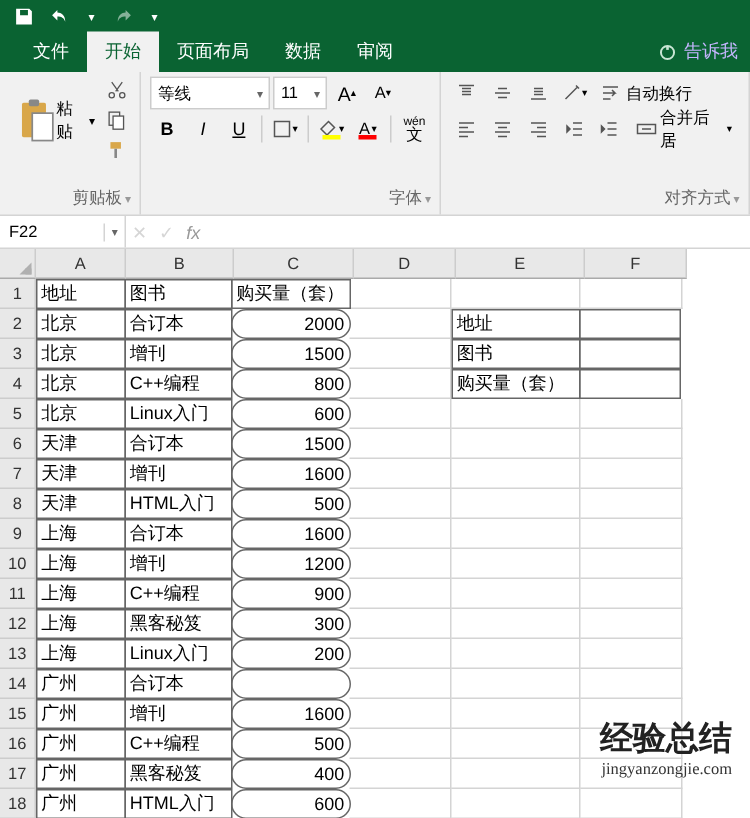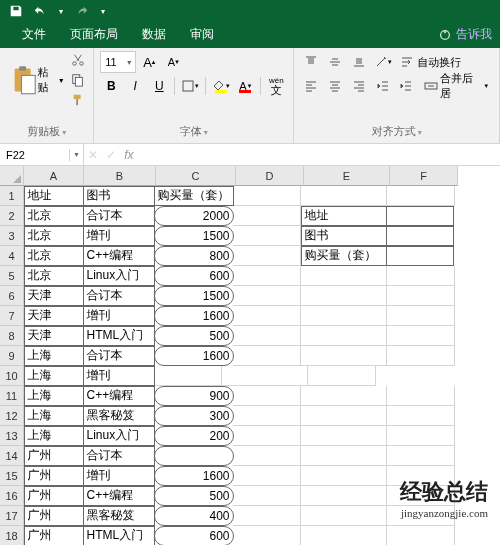--- a/index.html
+++ b/index.html
@@ -10,21 +10,21 @@
 .titlebar svg { width: 14px; height: 14px; fill: #fff; }
 
 .tabbar { background: #0a6332; height: 26px; display: flex; align-items: flex-end; padding-left: 10px; }
 .tab { color: #fff; font-size: 12px; padding: 5px 12px 5px; cursor: pointer; }
 .tab.active { background: #f1f1f1; color: #0a6332; }
 .tellme { margin-left: auto; display: flex; align-items: center; color: #c4b5fd; padding: 5px 8px; font-size: 12px; }
 .tellme svg { width: 14px; height: 14px; fill: #c9e6d4; margin-right: 4px; }
 
 .ribbon { background: #f1f1f1; border-bottom: 1px solid #d4d4d4; display: flex; height: 96px; }
 .group { border-right: 1px solid #d4d4d4; padding: 3px 6px 2px; display: flex; flex-direction: column; }
-.group-label { text-align: center; font-size: 11px; color: #666; margin-top: auto; padding-bottom: 2px; }
+.group-label { text-align: right; font-size: 11px; color: #666; margin-top: auto; padding-bottom: 2px; }
 .group-label::after { content: "▾"; font-size: 8px; margin-left: 2px; color: #999; }
 
 .paste-big { display: flex; align-items: center; cursor: pointer; padding: 2px 4px; }
 .paste-big svg { width: 28px; height: 32px; }
 .paste-big span { font-size: 11px; }
 .clip-row { display: flex; flex-direction: column; gap: 2px; margin-left: 2px; }
 .small-btn { width: 18px; height: 18px; display: flex; align-items: center; justify-content: center; cursor: pointer; }
 .small-btn svg { width: 14px; height: 14px; }
 
 .font-group .row { display: flex; align-items: center; gap: 2px; margin-bottom: 2px; }
@@ -84,20 +84,21 @@
   <div class="qicon" style="opacity:.5">
       <svg viewBox="0 0 16 16">
         <path d="M10 3l4 4-4 4V8c-3 0-5 1-6 4 0-5 3-7 6-7V3z"></path>
       </svg>
     </div>
   <div class="qicon" style="width:10px;font-size:8px">▾</div>
 </div>
 
 <div class="tabbar">
   <div class="tab">文件</div>
+  <div class="tab active">开始</div>
   <div class="tab">页面布局</div>
   <div class="tab">数据</div>
   <div class="tab">审阅</div>
   <div class="tellme">
     <svg viewBox="0 0 16 16">
         <circle cx="8" cy="8" r="5" fill="none" stroke="#c9e6d4" stroke-width="1.5"></circle>
         <rect x="7" y="3" width="2" height="3"></rect>
       </svg>
     <span>告诉我</span>
   </div>
@@ -135,20 +136,23 @@
               <path d="M6 7v7h2V7" fill="#888"></path>
             </svg>
           </div>
       </div>
     </div>
     <div class="group-label">剪贴板</div>
   </div>
 
   <div class="group font-group">
     <div class="row">
+      <div class="combo name">
+          <span>等线</span>
+        </div>
       <div class="combo size">
           <span>11</span>
         </div>
       <div class="fbtn" style="font-size:13px">A<sup style="font-size:7px">▴</sup></div>
       <div class="fbtn" style="font-size:11px">A<sup style="font-size:7px">▾</sup></div>
     </div>
     <div class="row">
       <div class="fbtn">
           <b>B</b>
         </div>
@@ -360,20 +364,21 @@
           <div class="cell colA bordered">上海</div>
           <div class="cell colB bordered">合订本</div>
           <div class="cell colC bordered num">1600</div>
           <div class="cell colD"></div>
           <div class="cell colE"></div>
           <div class="cell colF"></div>
         </div>
         <div class="cellrow">
           <div class="cell colA bordered">上海</div>
           <div class="cell colB bordered">增刊</div>
+          <div class="cell colC bordered num">1200</div>
           <div class="cell colD"></div>
           <div class="cell colE"></div>
           <div class="cell colF"></div>
         </div>
         <div class="cellrow">
           <div class="cell colA bordered">上海</div>
           <div class="cell colB bordered">C++编程</div>
           <div class="cell colC bordered num">900</div>
           <div class="cell colD"></div>
           <div class="cell colE"></div>

